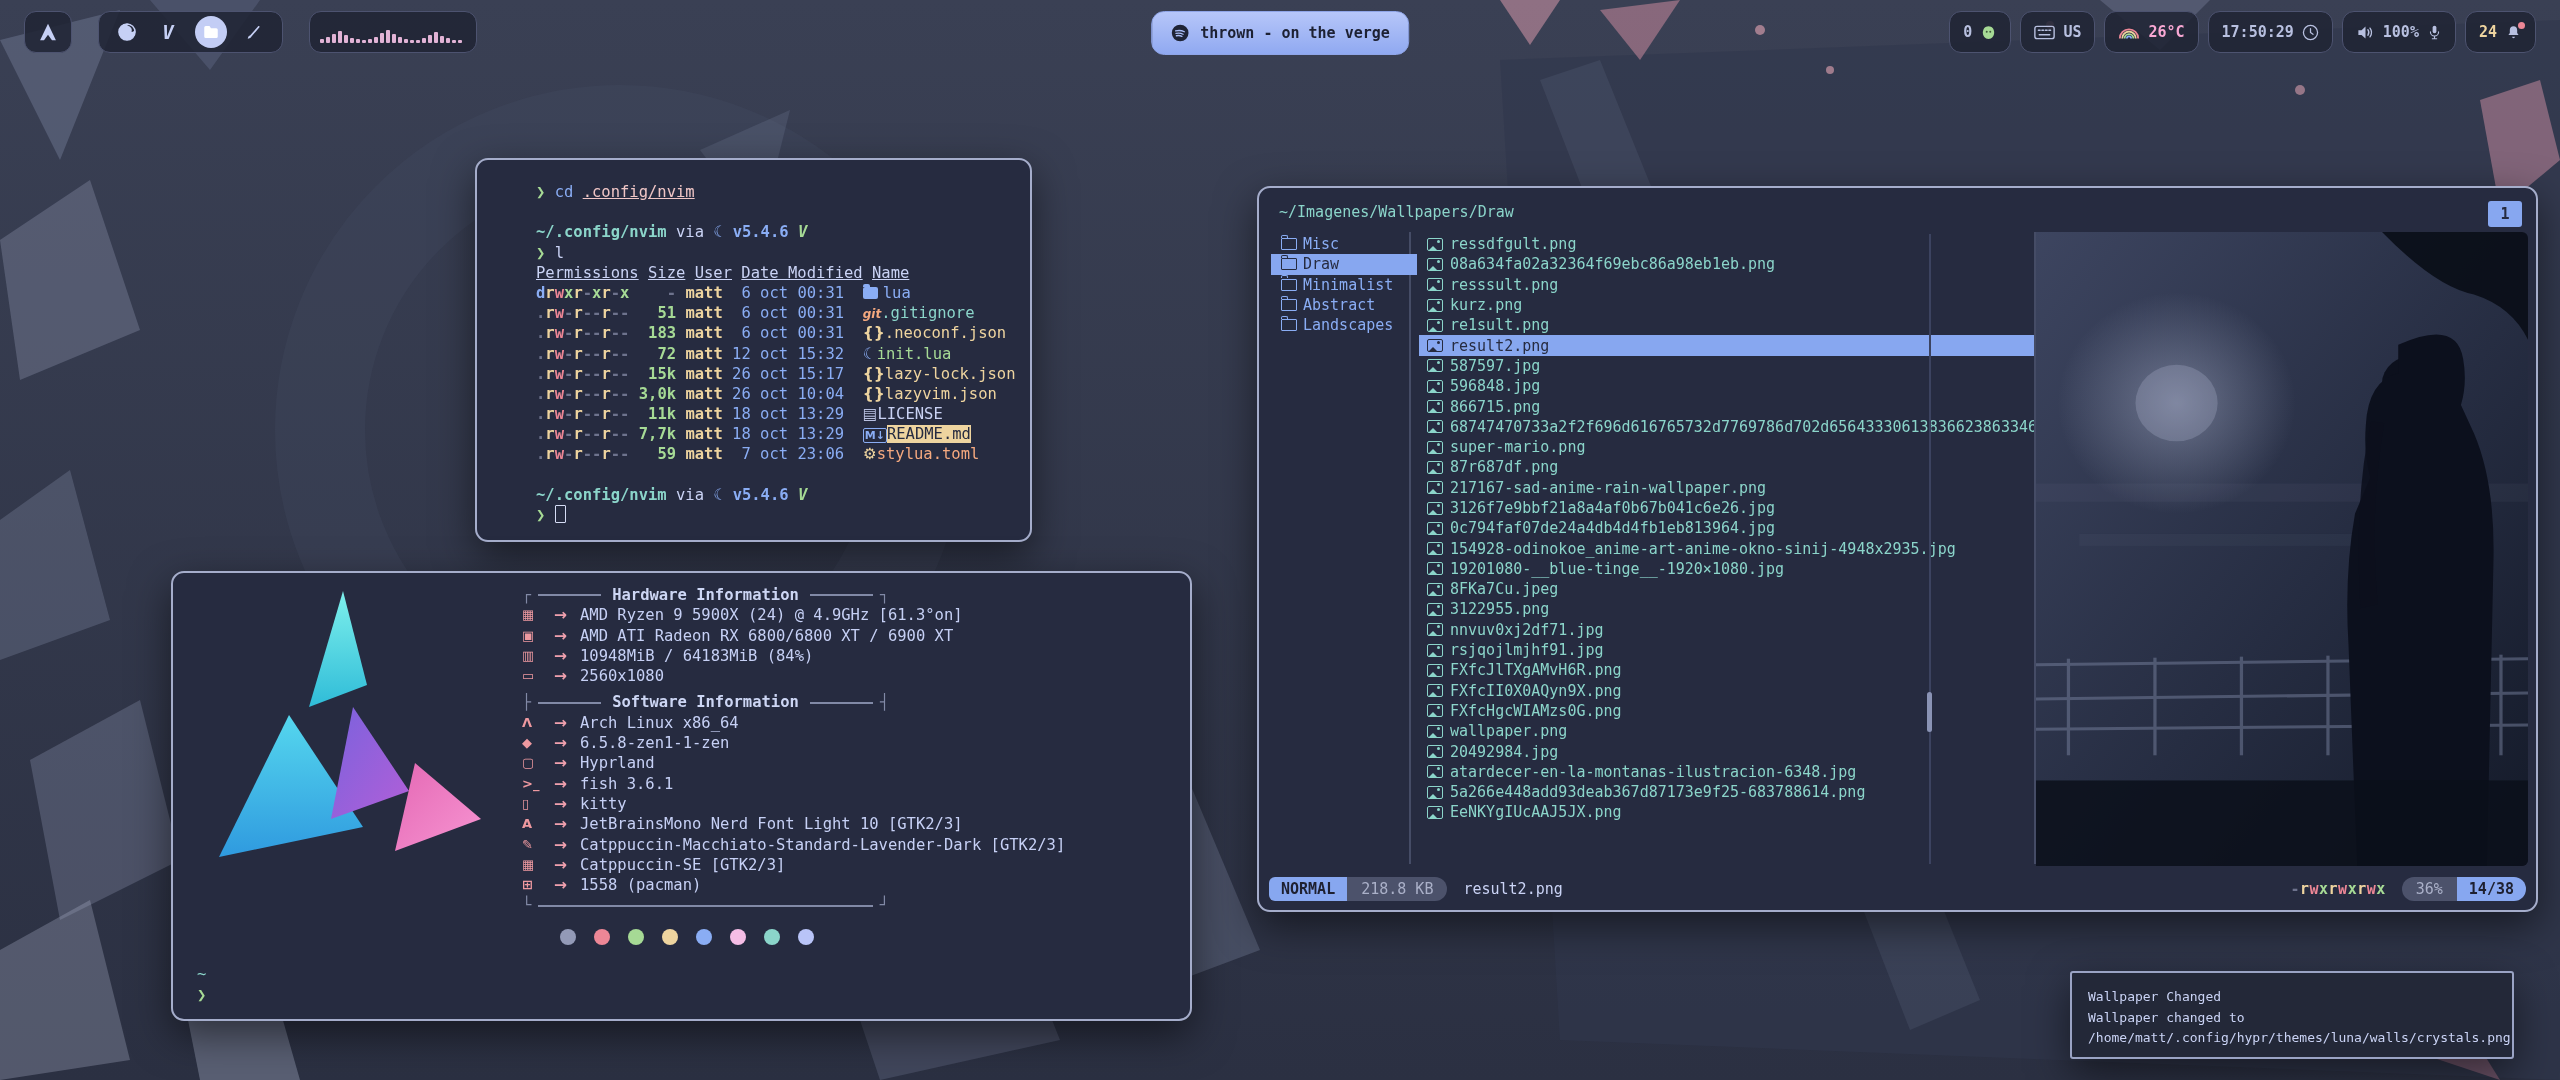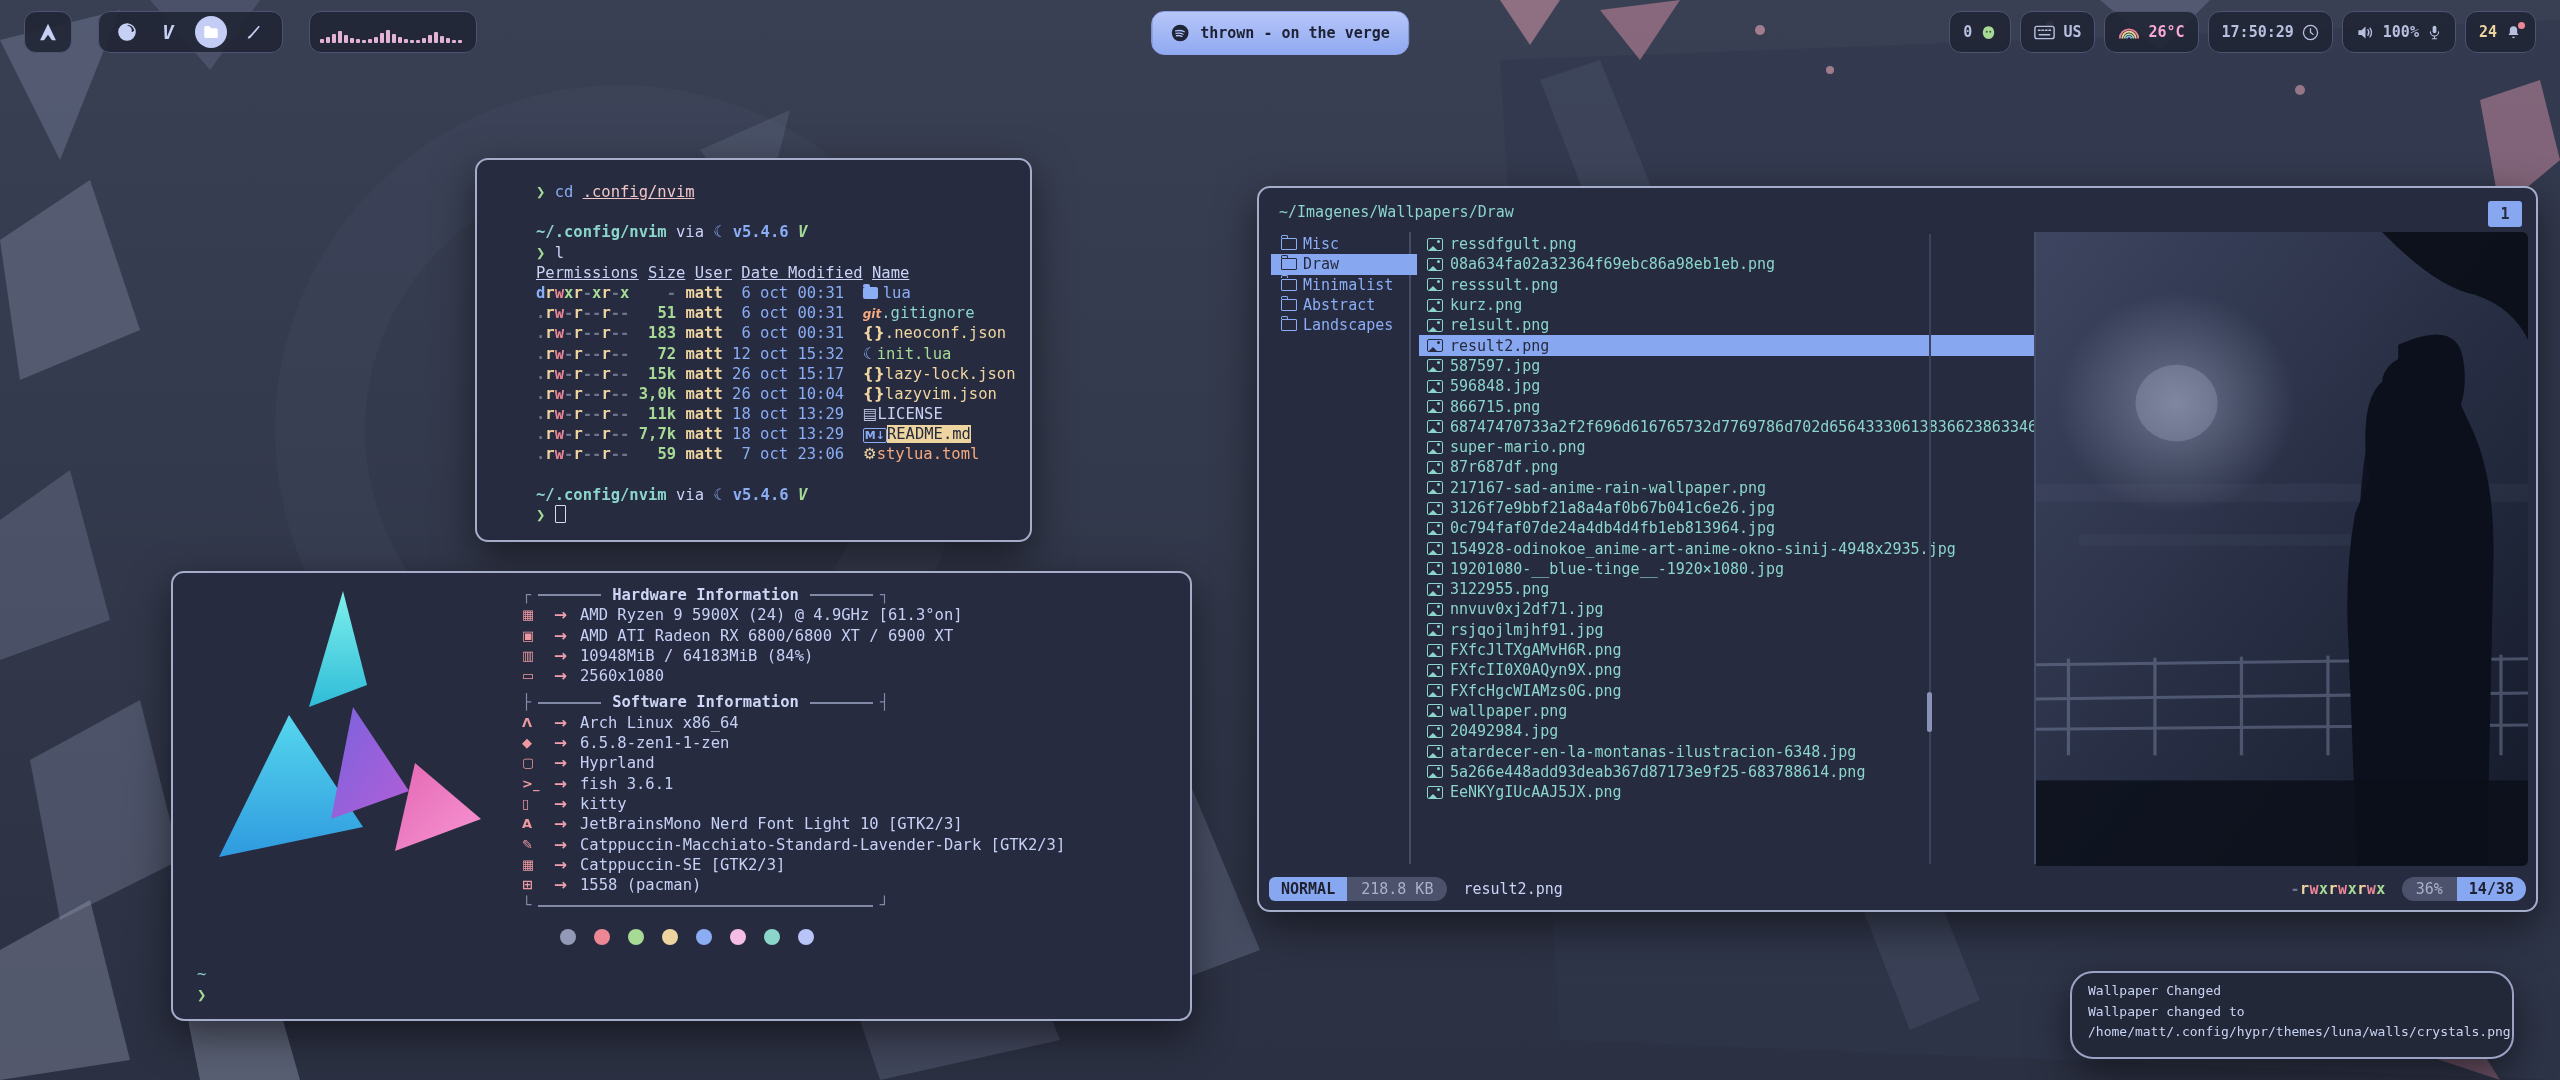--- a/index.html
+++ b/index.html
@@ -87,21 +87,21 @@
   .statusbar{position:absolute;left:10px;right:10px;bottom:8px;height:27px;display:flex;
     align-items:center;justify-content:space-between;}
   .sb-left,.sb-right{display:flex;align-items:center;}
   .badge-mode{background:#87a7f0;color:#1e2030;font-weight:bold;padding:3px 12px;border-radius:6px 0 0 6px;}
   .badge-size{background:#4c526b;color:#aab0c8;padding:3px 14px;border-radius:0 13px 13px 0;}
   .sb-file{margin-left:16px;color:#cad3f5;}
   .sb-perm{font-weight:bold;margin-right:16px;letter-spacing:.5px;}
   .badge-pct{background:#4c526b;color:#aab0c8;padding:3px 14px;border-radius:13px 0 0 13px;}
   .badge-pos{background:#87a7f0;color:#1e2030;font-weight:bold;padding:3px 12px;border-radius:0 13px 13px 0;}
   
-  .notif{left:2070px;top:971px;width:444px;height:88px;border-radius:23px;padding:8px 16px;
+  .notif{left:2070px;top:971px;width:444px;height:88px;border-radius:3px;padding:14px 16px;
     box-sizing:border-box;font-size:13px;line-height:20.5px;color:#cad3f5;background:#232838;
     border:2px solid #9aa3c4;cursor:pointer;}
 </style>
 </head>
 <body>
 
 <svg class="wall" width="2560" height="1080">
   <defs>
     <linearGradient id="wbg" x1="0" y1="0" x2="0" y2="1">
       <stop offset="0" stop-color="#3a4054"></stop>
@@ -457,20 +457,24 @@
         <span class="img-icon"></span>
         <span>0c794faf07de24a4db4d4fb1eb813964.jpg</span>
       </div>
       <div class="file-item">
         <span class="img-icon"></span>
         <span>154928-odinokoe_anime-art-anime-okno-sinij-4948x2935.jpg</span>
       </div>
       <div class="file-item">
         <span class="img-icon"></span>
         <span>19201080-__blue-tinge__-1920×1080.jpg</span>
+      </div>
+      <div class="file-item">
+        <span class="img-icon"></span>
+        <span>8FKa7Cu.jpeg</span>
       </div>
       <div class="file-item">
         <span class="img-icon"></span>
         <span>3122955.png</span>
       </div>
       <div class="file-item">
         <span class="img-icon"></span>
         <span>nnvuv0xj2df71.jpg</span>
       </div>
       <div class="file-item">

